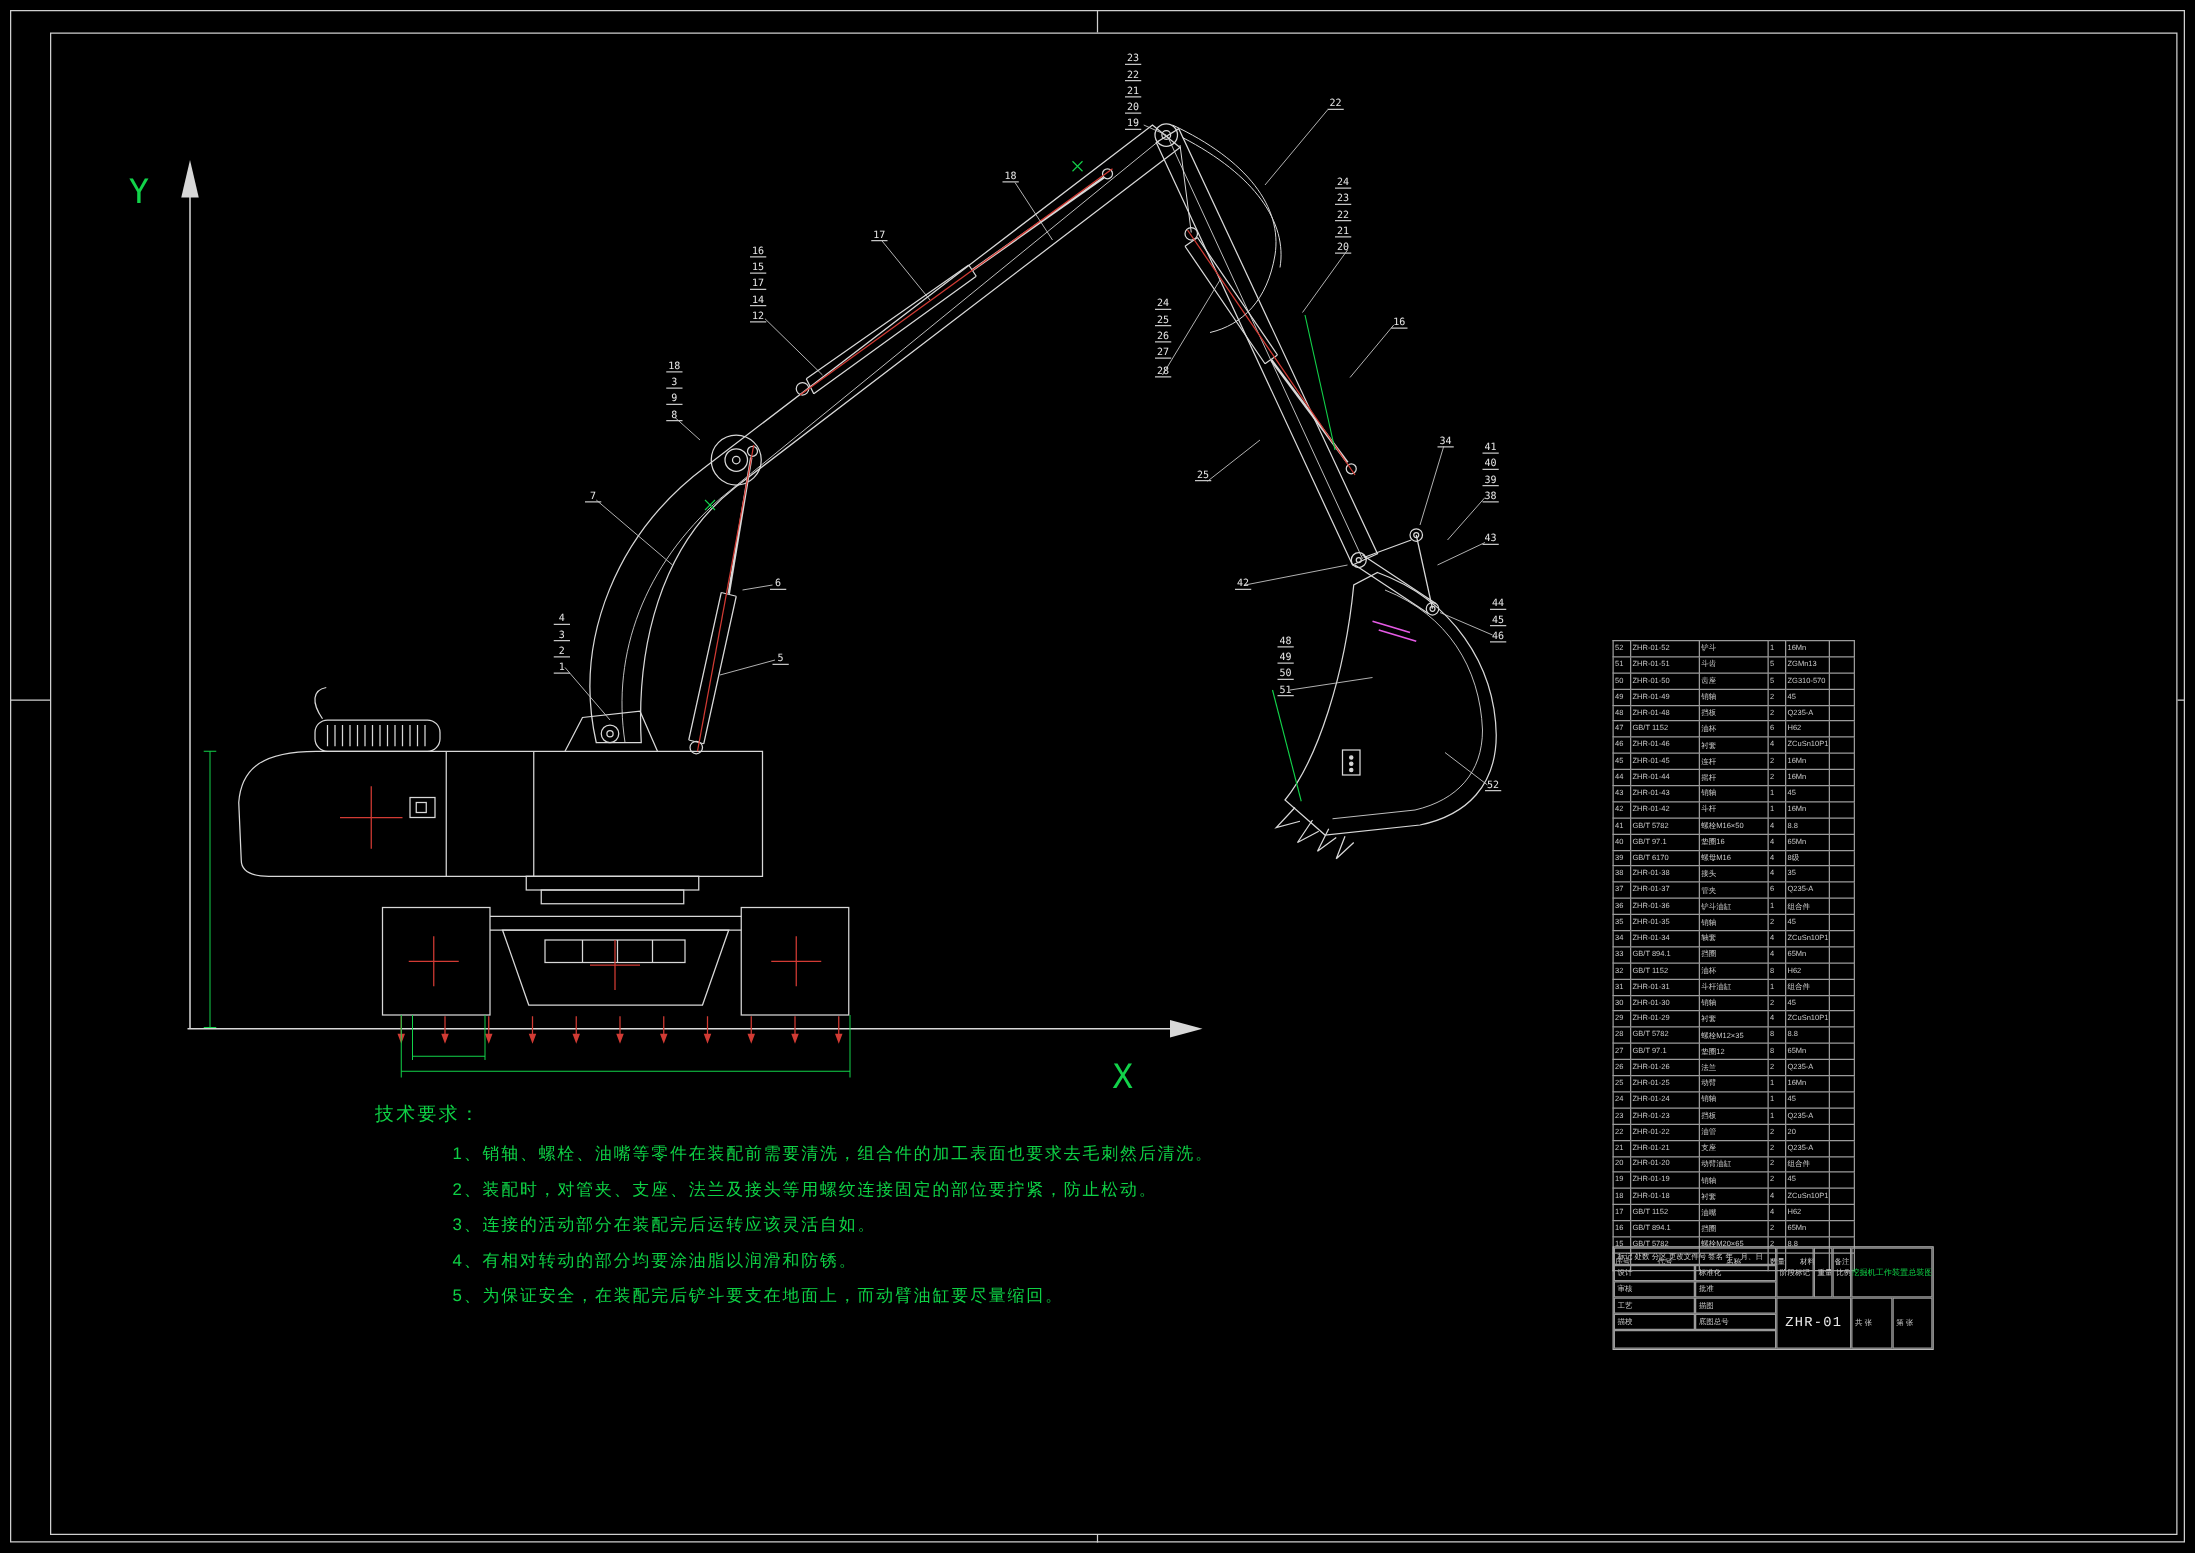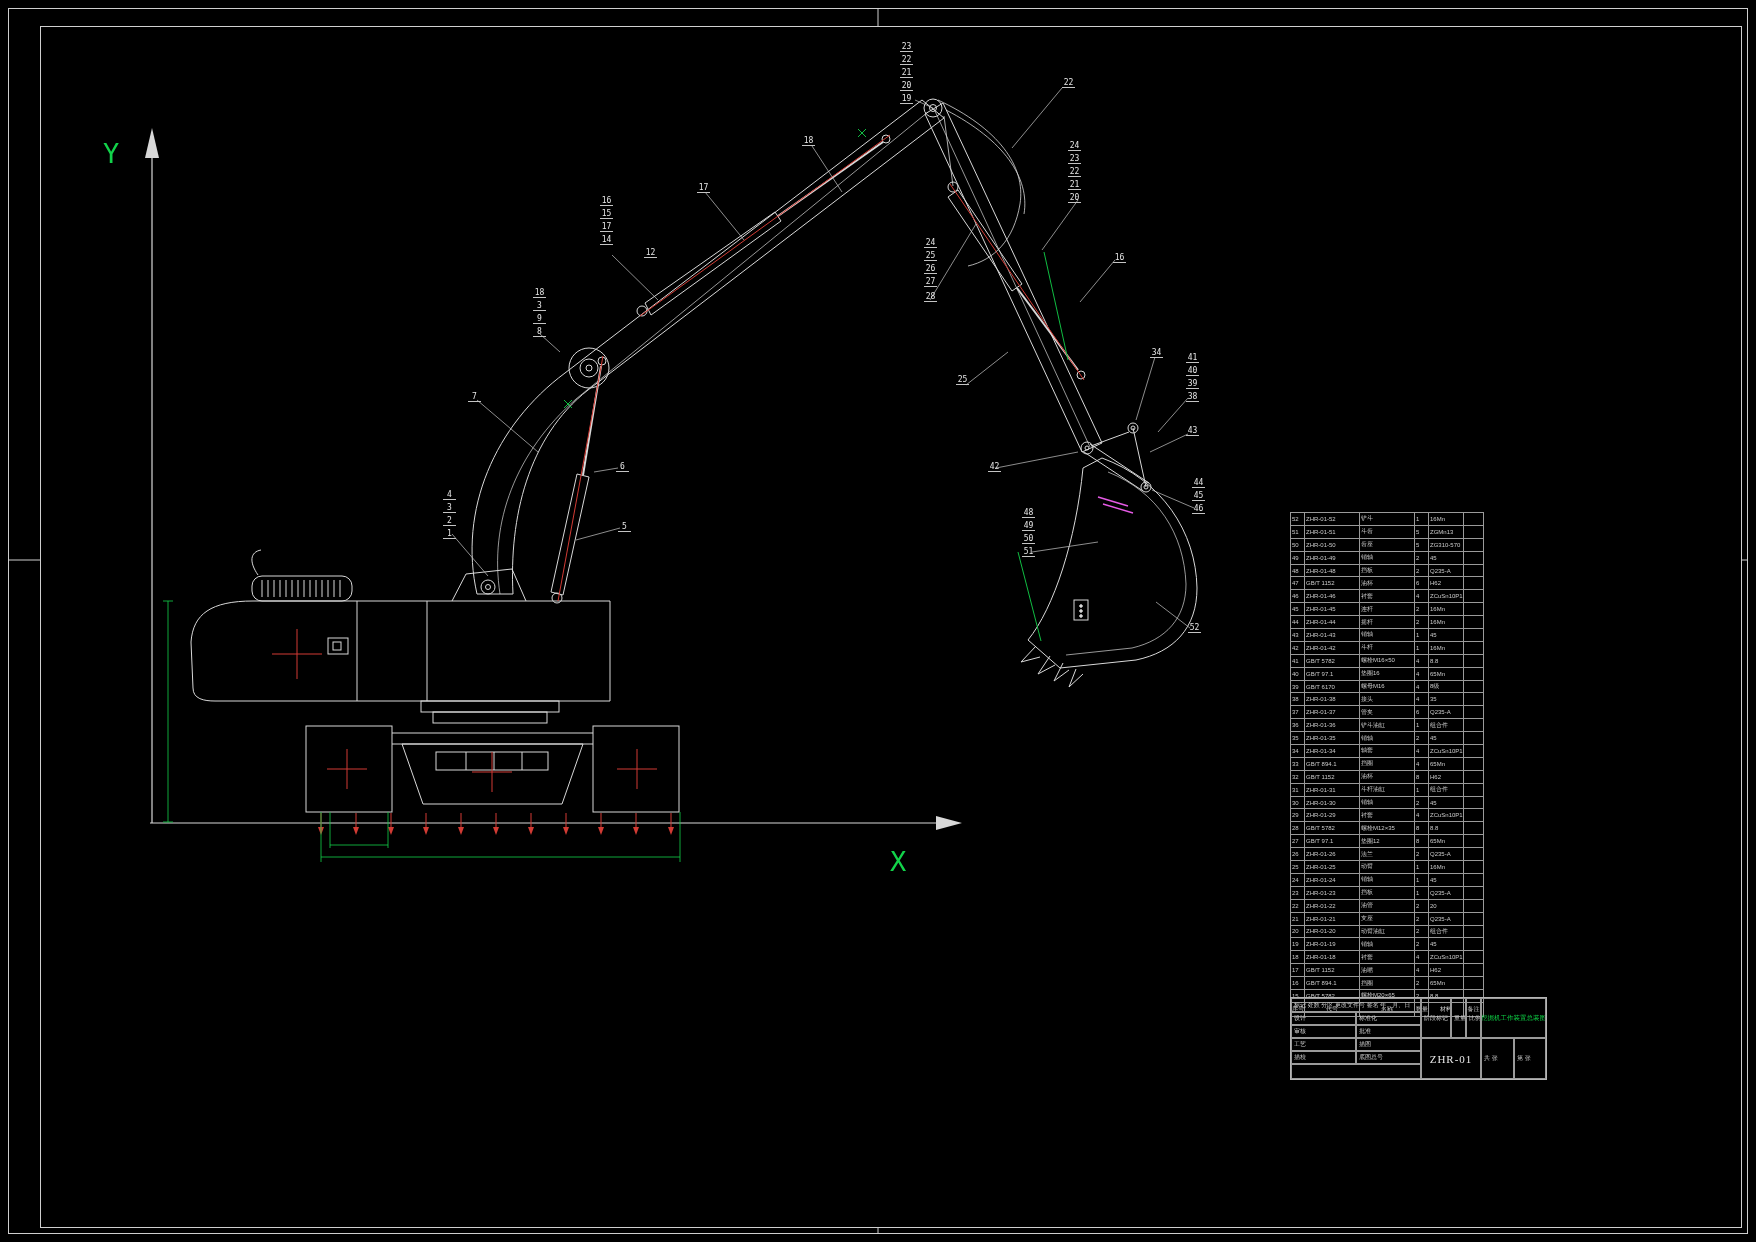--- a/index.html
+++ b/index.html
@@ -21,21 +21,21 @@
   table.bom{position:absolute;left:1290px;top:512px;width:193px;border-collapse:collapse;table-layout:fixed;
             font-size:6px;color:#c9c9c9;}
   table.bom td,table.bom th{border:0.5px solid #9a9a9a;height:11.9px;padding:0 1px;overflow:hidden;
             white-space:nowrap;font-weight:normal;text-align:left;}
   table.bom th{text-align:center;height:13px;}
   .titleblock{position:absolute;left:1290px;top:997px;width:255px;height:81px;border:1px solid #b5b5b5;
               color:#c9c9c9;font-size:6px;}
   .tb-cell{position:absolute;border:0.5px solid #9a9a9a;box-sizing:border-box;overflow:hidden;
            display:flex;align-items:center;padding:0 2px;white-space:nowrap;}
   .tb-title{color:#0ed145;justify-content:center;font-size:6.5px;}
-  .tb-number{justify-content:center;font-family:Liberation Serif, serif;font-size:11px;color:#e8e8e8;letter-spacing:1px;}
+  .tb-number{justify-content:center;font-family:Liberation Mono, monospace;font-size:11px;color:#e8e8e8;letter-spacing:1px;}
 </style>
 </head>
 <body>
 
 <div class="sheet">
 
   <div class="frame outer-frame"></div>
   <div class="frame inner-frame"></div>
 
   <svg class="drawing" width="1756" height="1242" viewBox="0 0 1756 1242">
@@ -188,21 +188,21 @@
       <div class="callout" style="left: 1068px; top: 141px;">24</div>
       <div class="callout" style="left: 1068px; top: 154px;">23</div>
       <div class="callout" style="left: 1068px; top: 167px;">22</div>
       <div class="callout" style="left: 1068px; top: 180px;">21</div>
       <div class="callout" style="left: 1068px; top: 193px;">20</div>
       <div class="callout" style="left: 697px; top: 183px;">17</div>
       <div class="callout" style="left: 600px; top: 196px;">16</div>
       <div class="callout" style="left: 600px; top: 209px;">15</div>
       <div class="callout" style="left: 600px; top: 222px;">17</div>
       <div class="callout" style="left: 600px; top: 235px;">14</div>
-      <div class="callout" style="left: 600px; top: 248px; margin-left: 44px;">12</div>
+      <div class="callout" style="left: 600px; top: 248px;">12</div>
       <div class="callout" style="left: 924px; top: 238px;">24</div>
       <div class="callout" style="left: 924px; top: 251px;">25</div>
       <div class="callout" style="left: 924px; top: 264px;">26</div>
       <div class="callout" style="left: 924px; top: 277px;">27</div>
       <div class="callout" style="left: 924px; top: 292px;">28</div>
       <div class="callout" style="left: 1113px; top: 253px;">16</div>
       <div class="callout" style="left: 533px; top: 288px;">18</div>
       <div class="callout" style="left: 533px; top: 301px;">3</div>
       <div class="callout" style="left: 533px; top: 314px;">9</div>
       <div class="callout" style="left: 533px; top: 327px;">8</div>
@@ -224,20 +224,30 @@
       <div class="callout" style="left: 443px; top: 516px;">2</div>
       <div class="callout" style="left: 443px; top: 529px;">1</div>
       <div class="callout" style="left: 618px; top: 522px;">5</div>
       <div class="callout" style="left: 1022px; top: 508px;">48</div>
       <div class="callout" style="left: 1022px; top: 521px;">49</div>
       <div class="callout" style="left: 1022px; top: 534px;">50</div>
       <div class="callout" style="left: 1022px; top: 547px;">51</div>
       <div class="callout" style="left: 1188px; top: 623px;">52</div>
     </div>
 
+  <div class="tech">
+    <div class="tech-title">技术要求：</div>
+    <div>
+        <div class="tech-item">1、销轴、螺栓、油嘴等零件在装配前需要清洗，组合件的加工表面也要求去毛刺然后清洗。</div>
+        <div class="tech-item">2、装配时，对管夹、支座、法兰及接头等用螺纹连接固定的部位要拧紧，防止松动。</div>
+        <div class="tech-item">3、连接的活动部分在装配完后运转应该灵活自如。</div>
+        <div class="tech-item">4、有相对转动的部分均要涂油脂以润滑和防锈。</div>
+        <div class="tech-item">5、为保证安全，在装配完后铲斗要支在地面上，而动臂油缸要尽量缩回。</div>
+      </div>
+  </div>
 
   <table class="bom">
     <colgroup>
       <col style="width:14px">
         <col style="width:55px">
         <col style="width:55px">
       <col style="width:14px">
         <col style="width:35px">
         <col style="width:20px">
     </colgroup>

